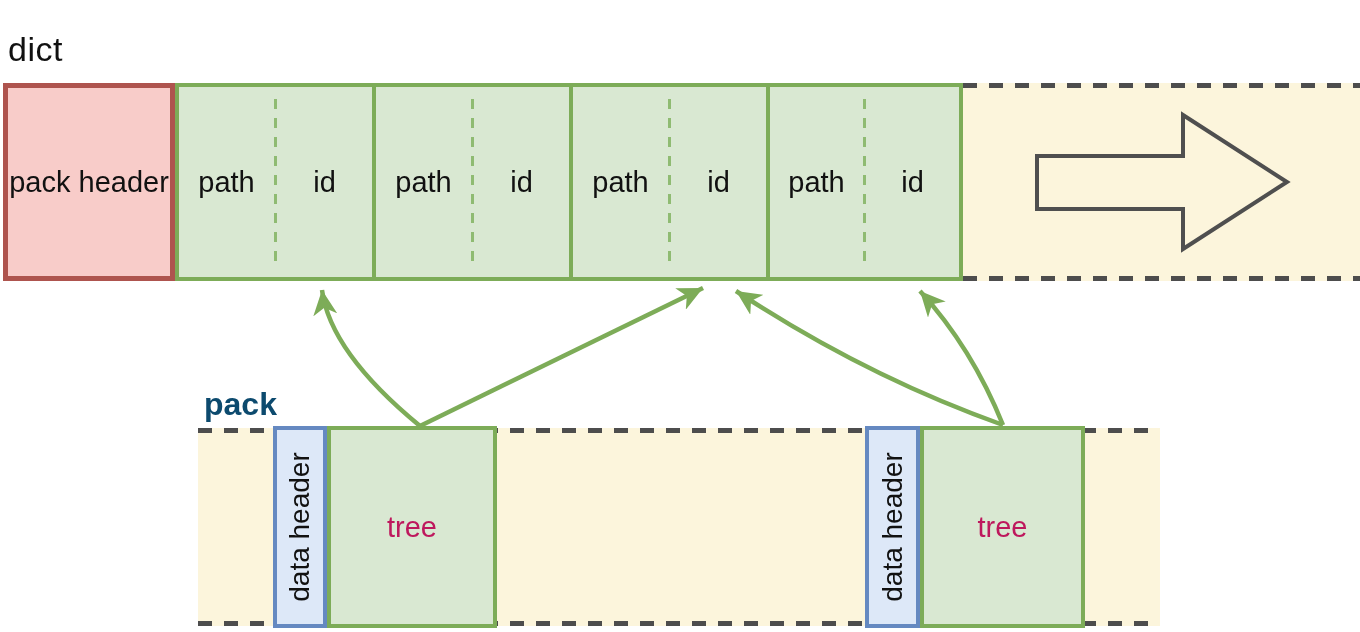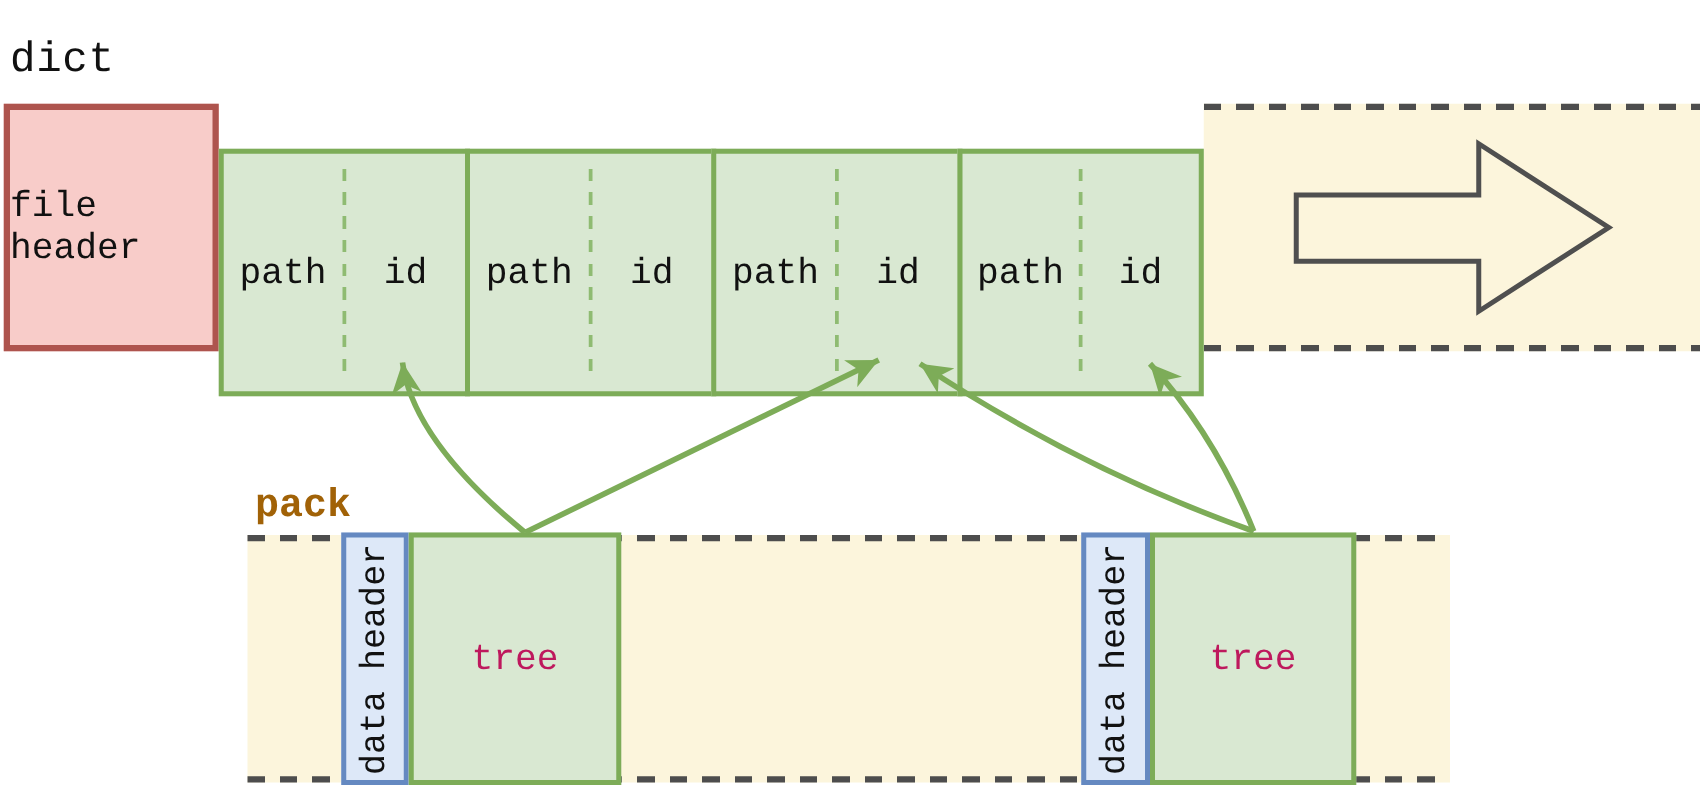--- a/index.html
+++ b/index.html
@@ -1,48 +1,48 @@
 <!DOCTYPE html>
 <html><head>
 <meta charset="utf-8">
 <style>
   html,body{margin:0;padding:0;background:#ffffff;}
   .stage{
     position:relative;
     width:1360px;height:632px;
     background:#ffffff;
-    font-family:Liberation Mono, monospace;
+    font-family:Liberation Sans, sans-serif;
     overflow:hidden;
     border-radius:27px;
   }
   .abs{position:absolute;box-sizing:border-box;}
   
   .dict-label{
     left:8px;top:30px;font-size:34px;color:#111111;letter-spacing:0.5px;
   }
   .pack-label{
-    left:204px;top:386px;font-size:32px;font-weight:bold;color:#a16207;
+    left:204px;top:386px;font-size:32px;font-weight:bold;color:#0c4a6e;
   }
   
   .cream{background:#fcf5dc;}
   .dashline{
     height:5px;
     background:repeating-linear-gradient(to right,#4d4d4d 0 14px,transparent 14px 26px);
   }
   
   .filehdr{
     left:3px;top:83px;width:172px;height:198px;
     background:#f8ccc9;border:5px solid #ae544e;
     display:flex;align-items:center;justify-content:center;
     font-size:29px;color:#111111;
   }
   .seg{
     top:83px;height:198px;
     background:#d9e8d2;border:4px solid #7dac58;
-    display:flex;align-items:stretch;margin-top:36px;
+    display:flex;align-items:stretch;
   }
   .seg .cell{
     flex:1;display:flex;align-items:center;justify-content:center;
     font-size:29px;color:#111111;
   }
   .seg .vdash{
     width:3px;margin:12px 0;
     background:repeating-linear-gradient(to bottom,#8fbb72 0 10px,transparent 10px 19px);
   }
   
@@ -73,21 +73,21 @@
 
 <div class="stage">
 
   <div class="abs dict-label">dict</div>
 
   <div class="abs cream" style="left:963px;top:83px;width:397px;height:198px;"></div>
   <div class="abs dashline" style="left:963px;top:83px;width:397px;"></div>
   <div class="abs dashline" style="left:963px;top:276px;width:397px;"></div>
 
   <div class="abs filehdr">
-    <span>file header</span>
+    <span>pack header</span>
   </div>
 
   <div class="abs seg" style="left:175px;width:201px;">
     <span class="cell">path</span>
     <div class="vdash"></div>
     <span class="cell">id</span>
   </div>
   <div class="abs seg" style="left:372px;width:201px;">
     <span class="cell">path</span>
     <div class="vdash"></div>

